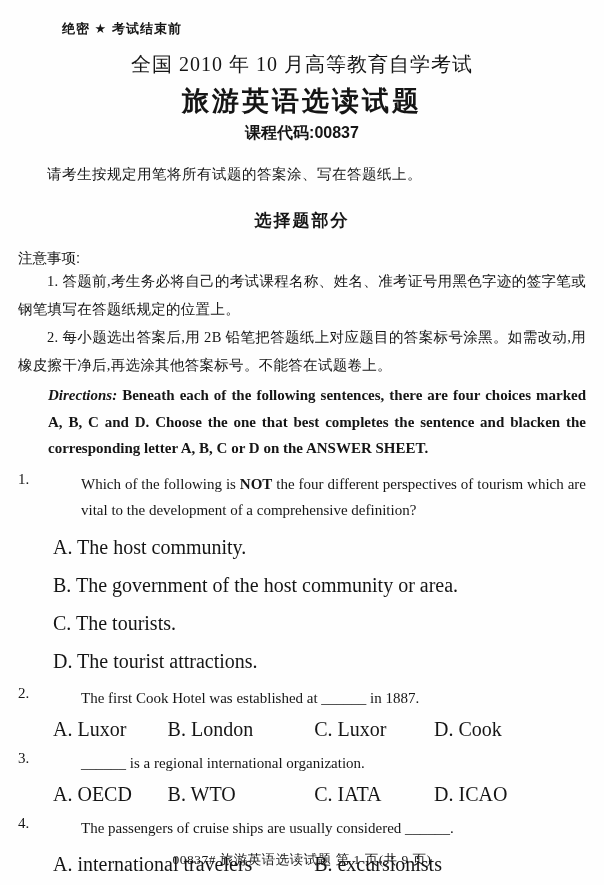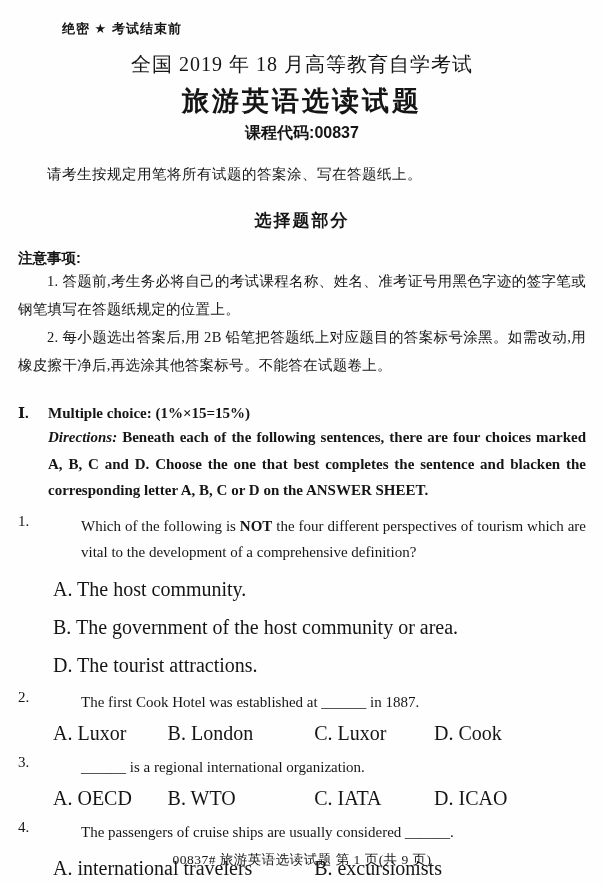--- a/index.html
+++ b/index.html
@@ -54,21 +54,21 @@
     text-align: center;
     font-family: "Liberation Sans", "DejaVu Sans", sans-serif;
     font-weight: 700;
     font-size: 17px;
     margin-top: 25px;
     letter-spacing: 2px;
   }
   .notes { margin-top: 17px; }
   .notes-title {
     font-family: "Liberation Sans", "DejaVu Sans", sans-serif;
-    font-weight: 700;
+    font-weight: 400;
     font-size: 14.5px;
   }
   .note {
     font-size: 14.5px;
     line-height: 1.93;
     text-indent: 2em;
     text-align: justify;
     letter-spacing: 0.3px;
   }
   .part-heading {
@@ -119,53 +119,51 @@
     letter-spacing: 0.5px;
   }
 </style>
 </head>
 <body>
 
 <div class="page">
 
   <div class="secret-line">绝密 ★ 考试结束前</div>
 
-  <div class="exam-session">全国 2019 年 18 月高等教育自学考试</div>
+  <div class="exam-session">全国 2010 年 10 月高等教育自学考试</div>
 
   <div class="paper-title">旅游英语选读试题</div>
 
   <div class="course-code">课程代码:00837</div>
 
   <p class="notice">请考生按规定用笔将所有试题的答案涂、写在答题纸上。</p>
 
   <div class="section-heading">选择题部分</div>
 
   <div class="notes">
     <div class="notes-title">注意事项:</div>
     <p class="note">1. 答题前,考生务必将自己的考试课程名称、姓名、准考证号用黑色字迹的签字笔或钢笔填写在答题纸规定的位置上。</p>
     <p class="note">2. 每小题选出答案后,用 2B 铅笔把答题纸上对应题目的答案标号涂黑。如需改动,用橡皮擦干净后,再选涂其他答案标号。不能答在试题卷上。</p>
   </div>
 
-  <div class="part-heading">
-    <span class="numeral">Ⅰ.</span><span>Multiple choice: (1%×15=15%)</span>
-  </div>
 
   <p class="directions">
     <span class="dir-label">Directions:</span>
     <span>Beneath each of the following sentences, there are four choices marked A, B, C and D. Choose the one that best completes the sentence and blacken the corresponding letter A, B, C or D on the ANSWER SHEET.</span>
   </p>
 
   <div class="questions">
       <div class="question">
         <span class="q-num">1.</span>
         <div class="q-body">
           <div class="q-stem"><span>Which of the following is </span><span class="bold">NOT</span><span> the four different perspectives of tourism which are vital to the development of a comprehensive definition?</span></div>
           <div class="q-options layout-stack">
             <div class="option">A. The host community.</div>
             <div class="option">B. The government of the host community or area.</div>
+            <div class="option">C. The tourists.</div>
             <div class="option">D. The tourist attractions.</div>
           </div>
         </div>
       </div>
       <div class="question">
         <span class="q-num">2.</span>
         <div class="q-body">
           <div class="q-stem"><span>The first Cook Hotel was established at ______ in 1887.</span></div>
           <div class="q-options layout-row4">
             <div class="option">A. Luxor</div>

